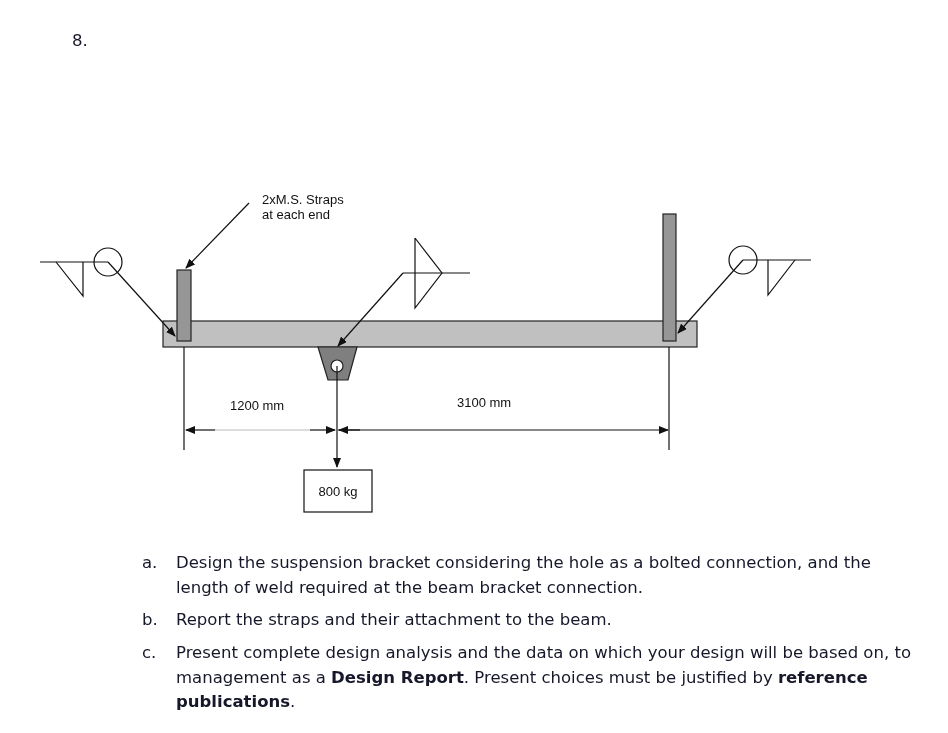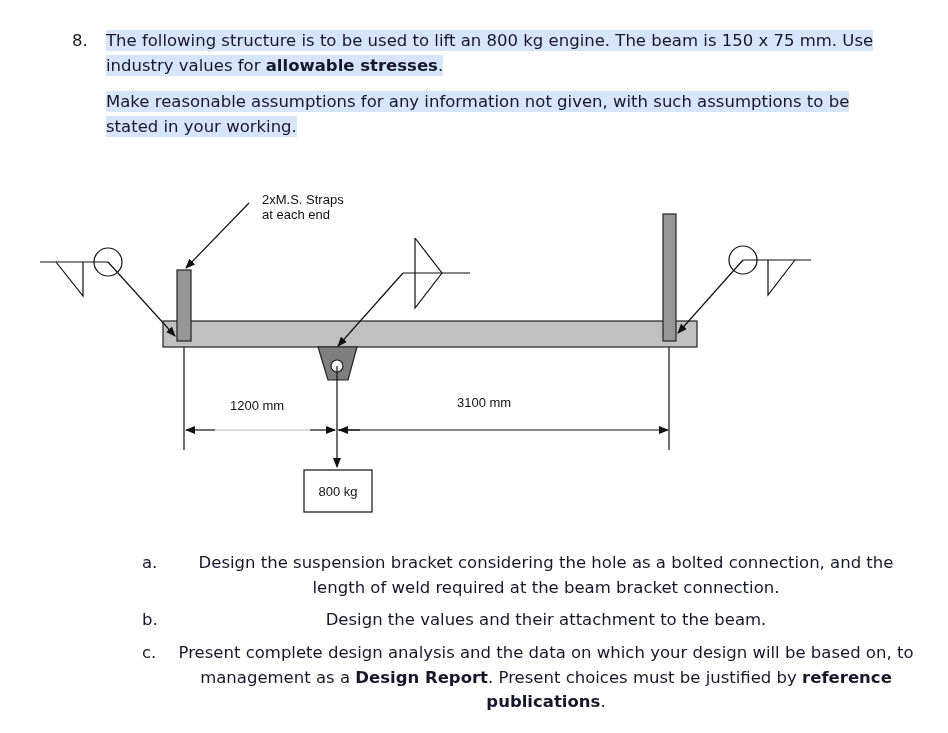--- a/index.html
+++ b/index.html
@@ -9,35 +9,33 @@
   .q-num { position: absolute; left: 72px; top: 29px; font-size: 16.5px; line-height: 24px; }
   .para { position: absolute; left: 106px; font-size: 16.5px; line-height: 25px; }
   .para span.hl { background: #d6e5fb; box-decoration-break: clone; -webkit-box-decoration-break: clone; padding: 1px 0; }
   .p1 { top: 28px; width: 800px; }
   .p2 { top: 89px; width: 760px; }
   b { font-weight: bold; }
   svg.diagram { position: absolute; left: 0; top: 0; }
   .diagram text { font-family: "Liberation Sans", "DejaVu Sans", sans-serif; fill: #111; }
   .sub { position: absolute; left: 0; font-size: 16.5px; line-height: 24.5px; }
   .sub .mark { position: absolute; left: 142px; width: 30px; }
-  .sub .txt { position: absolute; left: 176px; width: 740px; text-align: center; }
+  .sub .txt { position: absolute; left: 176px; width: 740px; }
   .sa { top: 551px; }
   .sb { top: 608px; }
   .sc { top: 641px; }
 </style>
 </head>
 <body>
 
 <div class="page">
 
   <div class="q-num">8.</div>
 
-  <div class="para p1"><span class="hl"><span>The following structure is to be used to lift an 800 kg engine. The beam is 150 x 75 mm. Use industry values for </span><b>allowable stresses</b><span>.</span></span></div>
 
-  <div class="para p2"><span class="hl">Make reasonable assumptions for any information not given, with such assumptions to be stated in your working.</span></div>
 
   <svg class="diagram" width="948" height="733" viewBox="0 0 948 733" xmlns="http://www.w3.org/2000/svg">
     <defs>
       <marker id="ah" markerWidth="10" markerHeight="8" refX="9" refY="4" orient="auto" markerUnits="userSpaceOnUse">
         <path d="M0,0 L10,4 L0,8 Z" fill="#111"></path>
       </marker>
     </defs>
 
     <rect x="163" y="321" width="534" height="26" fill="#c0c0c0" stroke="#222" stroke-width="1.2"></rect>
 
@@ -89,21 +87,21 @@
     <text x="338" y="496" font-size="13" text-anchor="middle">800 kg</text>
   </svg>
 
   <div class="sub sa">
     <span class="mark">a.</span>
     <span class="txt">Design the suspension bracket considering the hole as a bolted connection, and the length of weld required at the beam bracket connection.</span>
   </div>
 
   <div class="sub sb">
     <span class="mark">b.</span>
-    <span class="txt">Design the values and their attachment to the beam.</span>
+    <span class="txt">Report the straps and their attachment to the beam.</span>
   </div>
 
   <div class="sub sc">
     <span class="mark">c.</span>
     <span class="txt"><span>Present complete design analysis and the data on which your design will be based on, to management as a </span><b>Design Report</b><span>. Present choices must be justified by </span><b>reference publications</b><span>.</span></span>
   </div>
 
 </div>
 
 </body></html>

